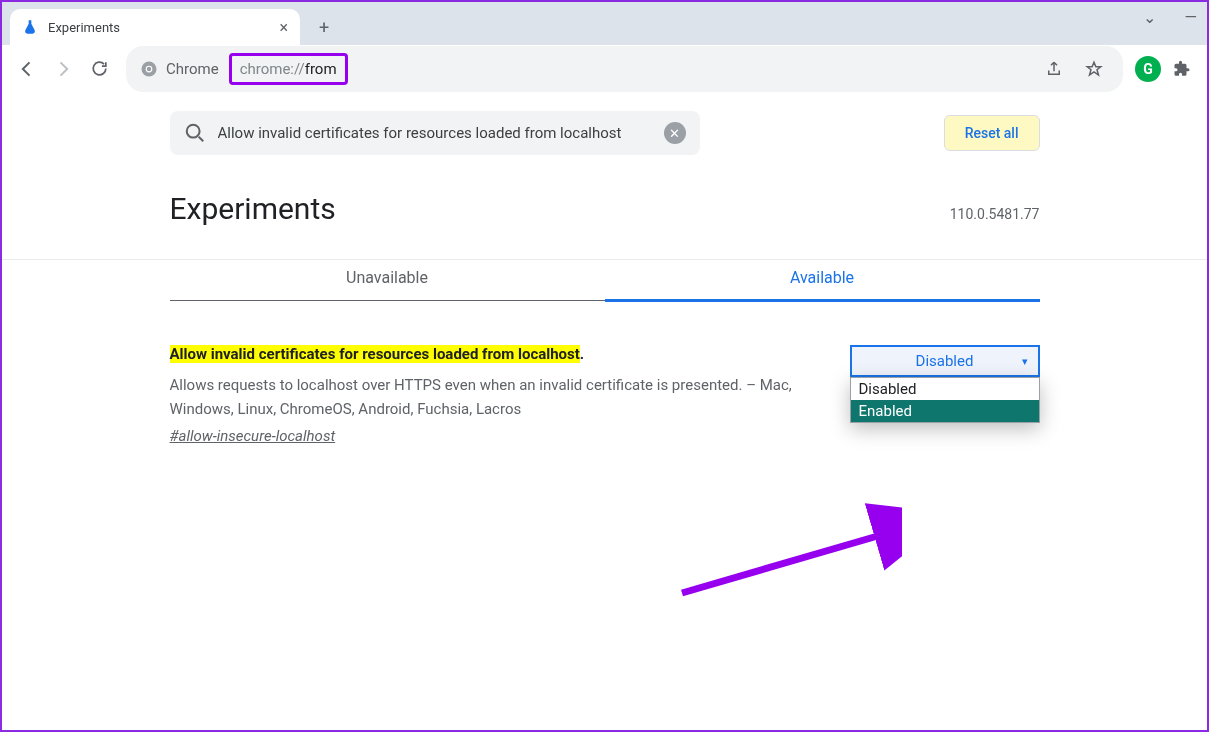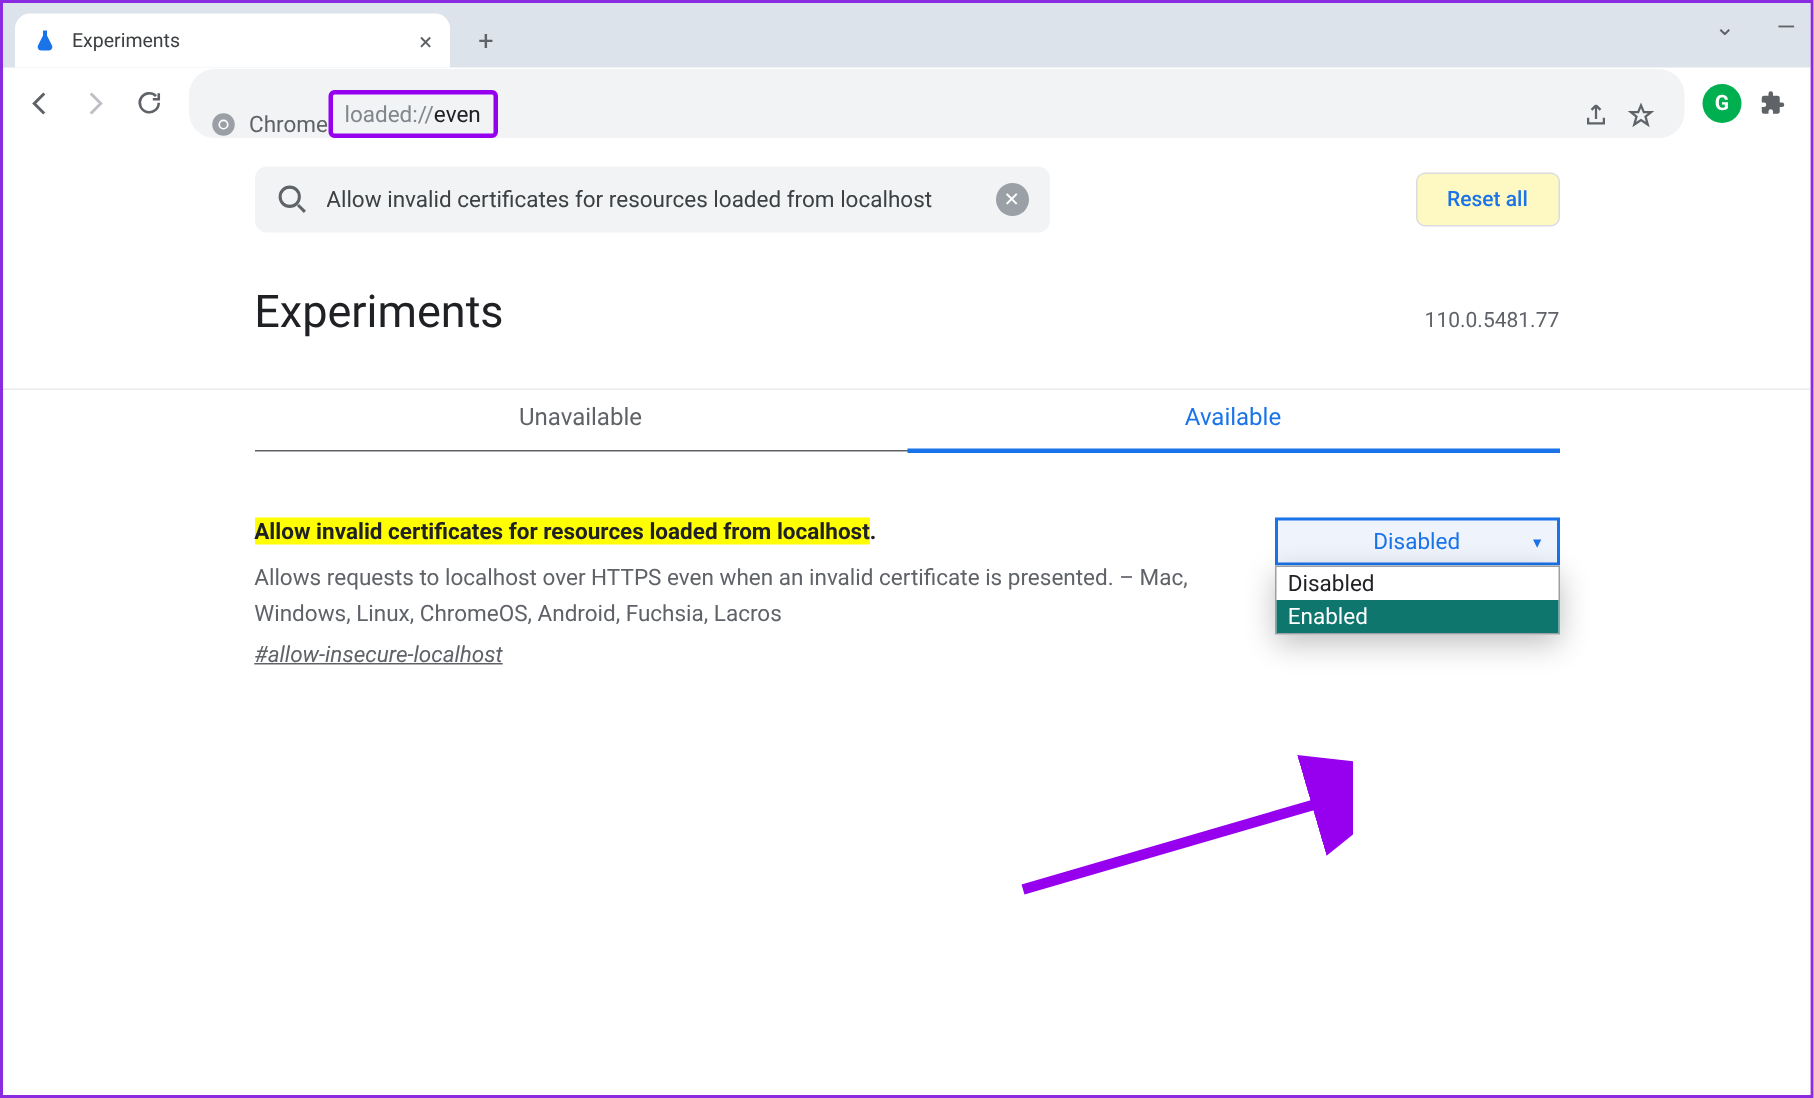--- a/index.html
+++ b/index.html
@@ -11,21 +11,21 @@
 .tab .favicon { width:16px; height:16px; }
 .tab .title { font-size:13px; color:#3c4043; flex:1; }
 .tab .close { font-size:16px; color:#5f6368; cursor:pointer; }
 .newtab { width:28px; height:28px; display:flex; align-items:center; justify-content:center; margin-left:10px; color:#5f6368; font-size:18px; cursor:pointer; margin-bottom:4px; }
 .wincontrols { position:absolute; right:10px; top:6px; display:flex; gap:28px; color:#5f6368; }
 
 
 .toolbar { height:48px; background:#fff; display:flex; align-items:center; padding:0 10px; gap:6px; border-bottom:1px solid transparent; }
 .navbtn { width:30px; height:30px; display:flex; align-items:center; justify-content:center; color:#5f6368; cursor:pointer; border-radius:50%; }
 .navbtn.disabled { color:#bdc1c6; }
-.omnibox { flex:1; height:46px; background:#f1f3f4; border-radius:17px; display:flex; align-items:flex-end; padding:0 14px; margin:0 6px; }
+.omnibox { flex:1; height:46px; background:#f1f3f4; border-radius:17px; display:flex; align-items:center; padding:0 14px; gap:10px; margin:0 6px; }
 .omnibox .chrome-chip { color:#5f6368; font-size:15px; display:flex; align-items:center; gap:8px; }
 .omnibox .url { font-size:15px; color:#202124; display:flex; align-items:center; }
 .omnibox .url .prefix { color:#80868b; }
 .url-highlight-box { border:3px solid #9600ef; padding:0 8px; height:32px; display:flex; align-items:center; border-radius:4px; }
 .omnibox .spacer { flex:1; }
 .ext-circle { width:26px; height:26px; border-radius:50%; background:#00b050; color:#fff; display:flex; align-items:center; justify-content:center; font-size:14px; font-weight:bold; }
 
 
 .page { background:#fff; height:calc(100% - 91px); overflow:auto; position:relative; }
 .content-wrap { width:870px; margin:0 auto; padding-top:18px; position:relative; }
@@ -103,22 +103,22 @@
     <span class="chrome-chip">
       <svg width="18" height="18" viewBox="0 0 24 24">
           <circle cx="12" cy="12" r="10" fill="#9aa0a6"></circle>
           <circle cx="12" cy="12" r="4.5" fill="#fff"></circle>
           <circle cx="12" cy="12" r="3" fill="#9aa0a6"></circle>
         </svg>
       <span>Chrome</span>
     </span>
     <span class="url-highlight-box">
       <span class="url">
-          <span class="prefix">loaded://</span>
-          <span>even</span>
+          <span class="prefix">chrome://</span>
+          <span>from</span>
         </span>
     </span>
     <span class="spacer"></span>
     <span class="navbtn">
       <svg width="18" height="18" viewBox="0 0 24 24">
           <path fill="none" stroke="#5f6368" stroke-width="2" d="M12 3v12m0-12l-4 4m4-4l4 4M5 14v5h14v-5"></path>
         </svg>
     </span>
     <span class="navbtn">
       <svg width="18" height="18" viewBox="0 0 24 24">

